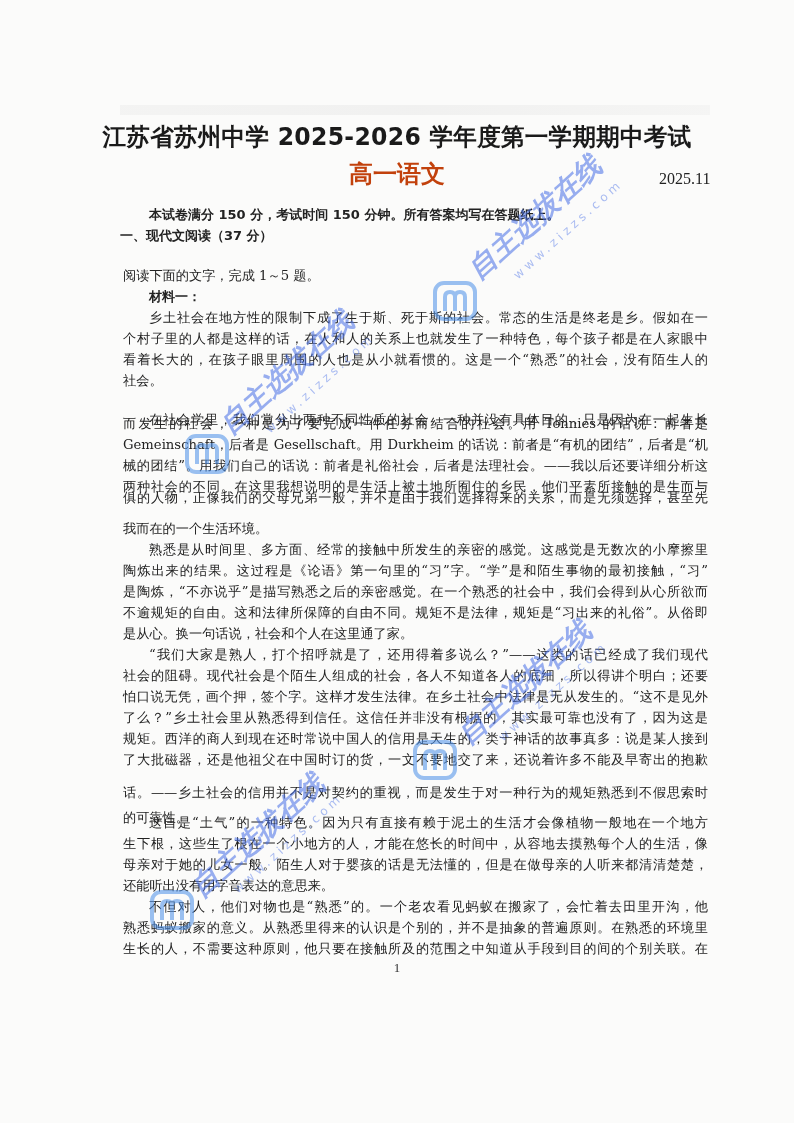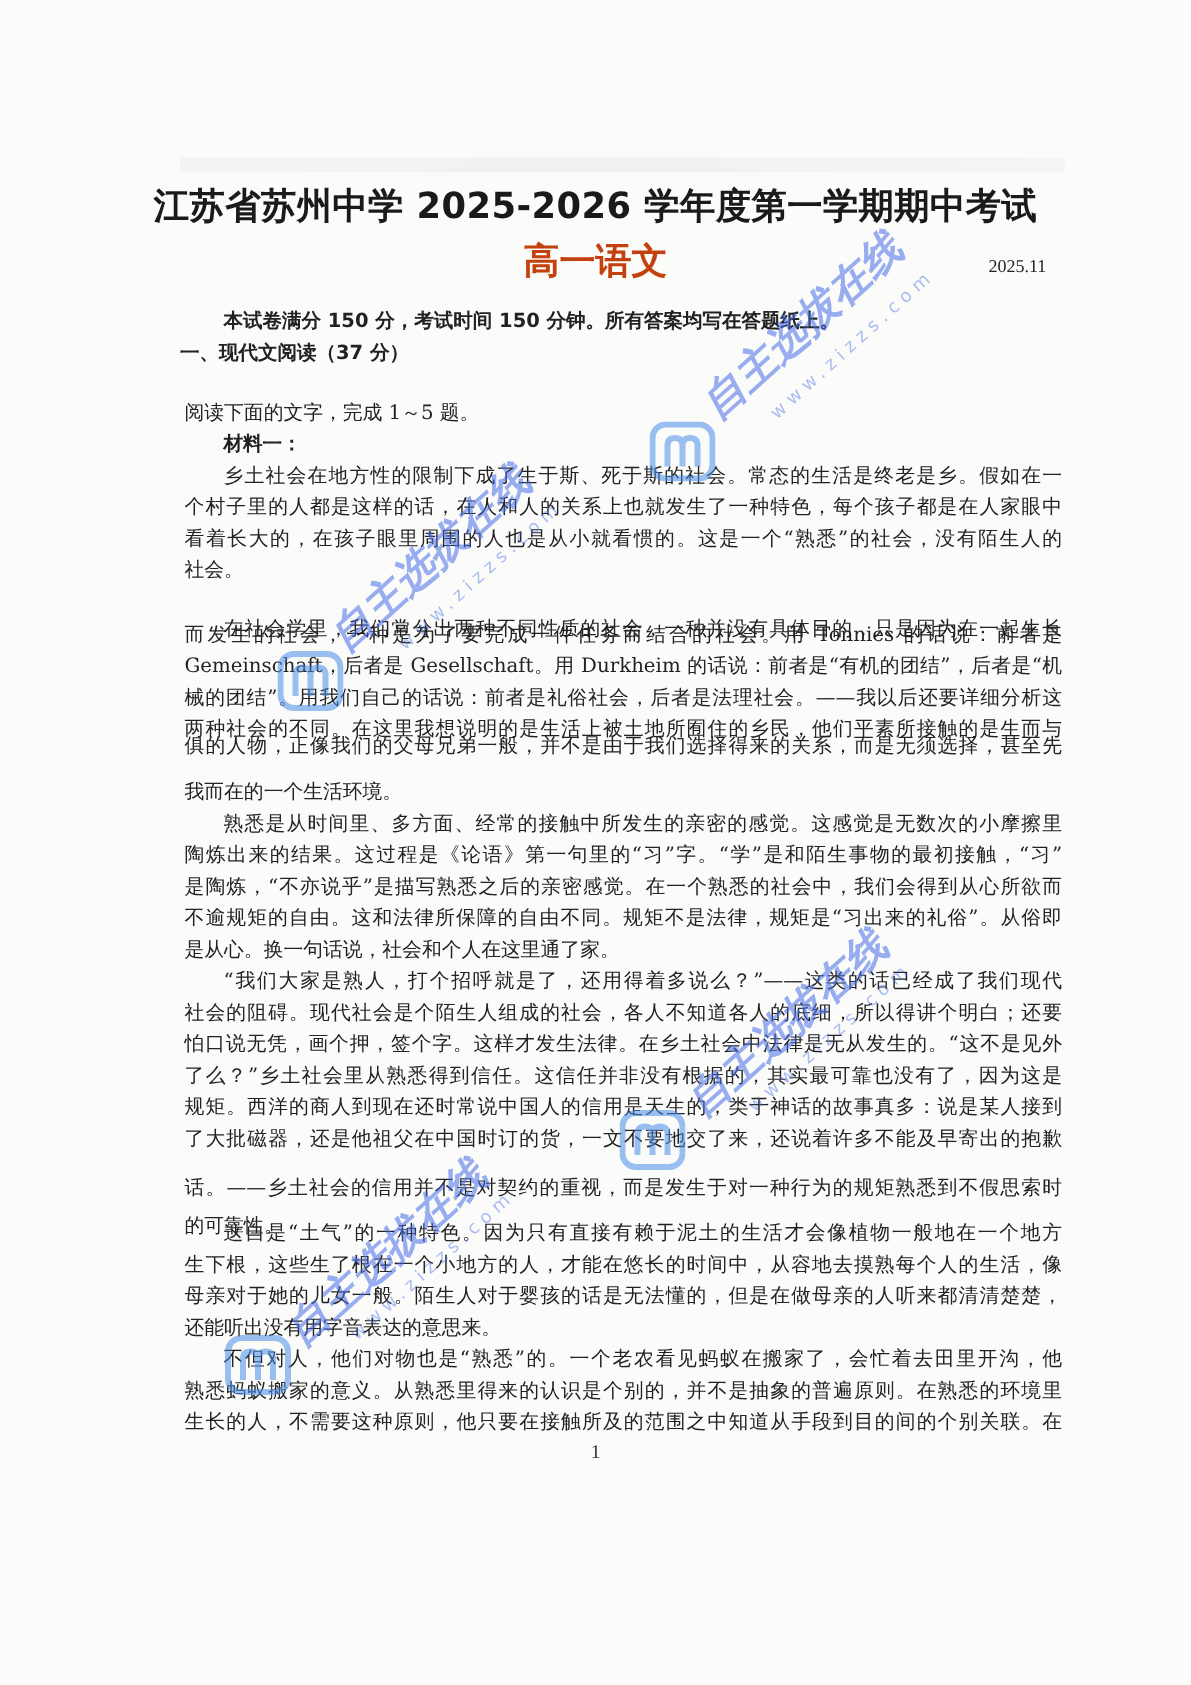--- a/index.html
+++ b/index.html
@@ -46,21 +46,21 @@
       font-family: "DejaVu Sans", "Liberation Sans", sans-serif;
       font-size: 24px;
       font-weight: bold;
       color: #c2410c;
     }
     .date {
       position: absolute;
       left: 659px;
       top: 170px;
       font-family: "Liberation Serif", serif;
-      font-size: 12px;
+      font-size: 16px;
       color: #222;
     }
     .line {
       position: absolute;
       white-space: nowrap;
       font-size: 13.2px;
       line-height: 20px;
       color: #222;
     }
     .bold {

